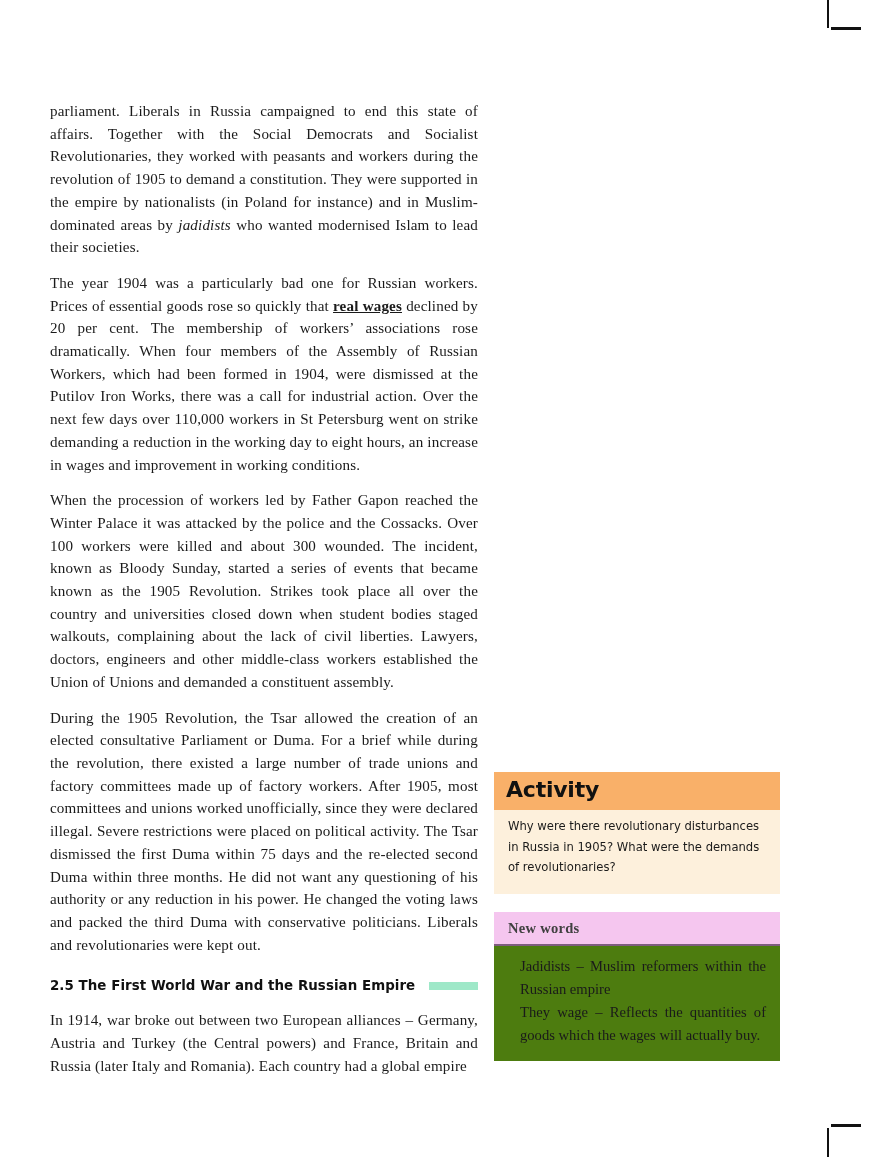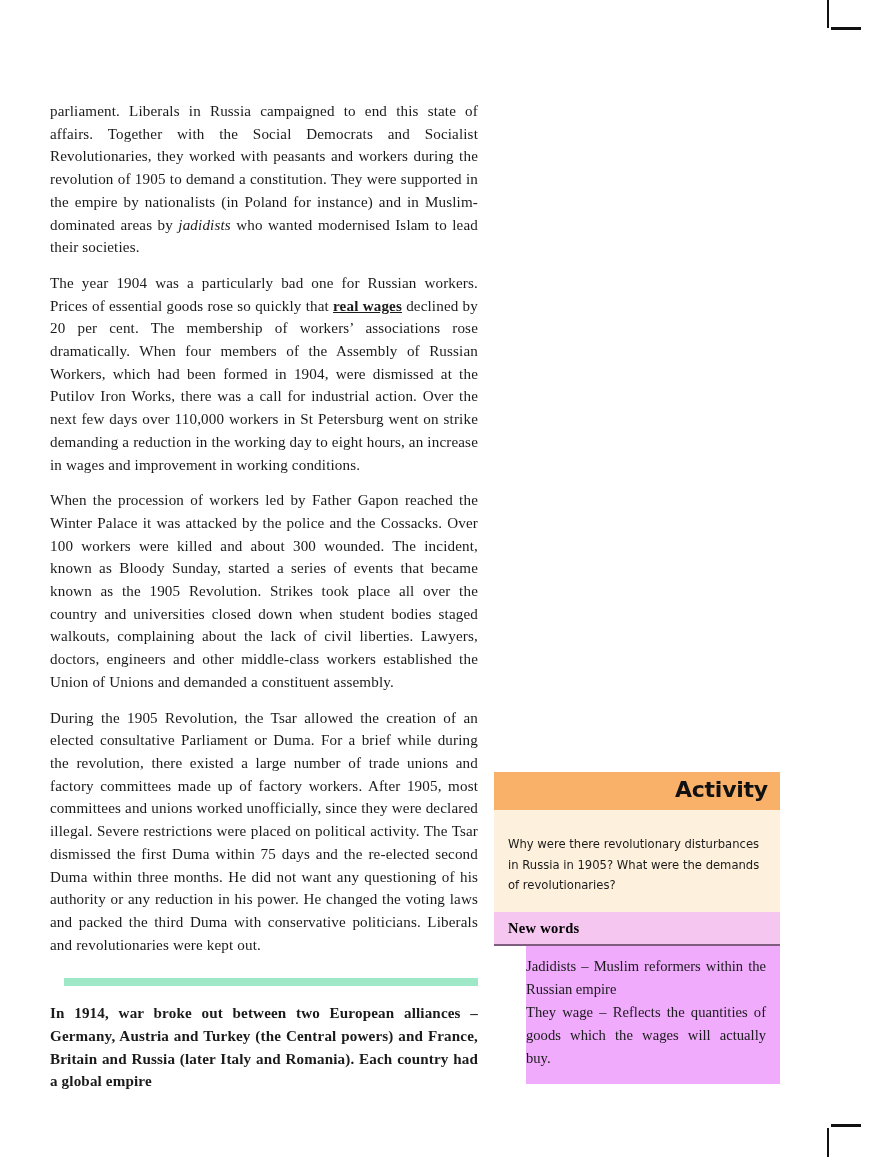--- a/index.html
+++ b/index.html
@@ -31,21 +31,21 @@
     width: 428px;
   }
   .body-par {
     margin: 0 0 13px 0;
     font-size: 15.1px;
     line-height: 22.7px;
     text-align: justify;
     text-justify: inter-word;
     letter-spacing: 0.01em;
   }
-  .body-par:last-child { margin-bottom: 0; font-weight: bold; }
+  .body-par:last-child { margin-bottom: 0; }
   .bold-term { font-weight: bold; text-decoration: underline; }
   .bolditalic-term { font-weight: normal; font-style: italic; }
 
   
   .section-head {
     display: flex;
     align-items: center;
     margin: 22px 0 16px 0;
   }
   .section-head-text {
@@ -71,51 +71,49 @@
     background: #f9b069;
     padding: 5px 12px 7px 12px;
   }
   .activity-title {
     font-family: "DejaVu Sans", "Liberation Sans", sans-serif;
     font-weight: bold;
     font-size: 22px;
     line-height: 26px;
     color: #111111;
     letter-spacing: -0.01em;
-    text-align: right;
   }
   .activity-body {
     background: #fdf0dc;
-    padding: 24px 14px 16px 14px;
+    padding: 6px 14px 16px 14px;
   }
   .activity-text {
     font-family: "DejaVu Sans", "Liberation Sans", sans-serif;
     font-size: 11.6px;
     line-height: 20.5px;
     color: #1a1a1a;
     margin: 0;
   }
 
   .newwords-box { top: 912px; }
   .newwords-header {
     background: #f5c6ef;
     padding: 8px 14px 7px 14px;
     border-bottom: 2.5px solid #7e5d7e;
   }
   .newwords-title {
     font-family: "Liberation Serif", "DejaVu Serif", serif;
     font-weight: bold;
     font-size: 14.5px;
-    color: #000000;
+    color: #404040;
     letter-spacing: 0.02em;
   }
   .newwords-body {
-    background: #f0abfc;
-    padding: 9px 14px 14px 0;
-    margin-left: 32px;
+    background: #4d7c0f;
+    padding: 9px 14px 14px 26px;
   }
   .newwords-entry {
     margin: 0;
     font-size: 14.6px;
     line-height: 23px;
     text-align: justify;
     text-justify: inter-word;
     color: #1a1a1a;
   }
 </style>
@@ -135,20 +133,21 @@
 
   <p class="body-par">
     <span>The year 1904 was a particularly bad one for Russian workers. Prices of essential goods rose so quickly that </span><span class="bold-term">real wages</span><span> declined by 20 per cent. The membership of workers’ associations rose dramatically. When four members of the Assembly of Russian Workers, which had been formed in 1904, were dismissed at the Putilov Iron Works, there was a call for industrial action. Over the next few days over 110,000 workers in St Petersburg went on strike demanding a reduction in the working day to eight hours, an increase in wages and improvement in working conditions.</span>
   </p>
 
   <p class="body-par">When the procession of workers led by Father Gapon reached the Winter Palace it was attacked by the police and the Cossacks. Over 100 workers were killed and about 300 wounded. The incident, known as Bloody Sunday, started a series of events that became known as the 1905 Revolution. Strikes took place all over the country and universities closed down when student bodies staged walkouts, complaining about the lack of civil liberties. Lawyers, doctors, engineers and other middle-class workers established the Union of Unions and demanded a constituent assembly.</p>
 
   <p class="body-par">During the 1905 Revolution, the Tsar allowed the creation of an elected consultative Parliament or Duma. For a brief while during the revolution, there existed a large number of trade unions and factory committees made up of factory workers. After 1905, most committees and unions worked unofficially, since they were declared illegal. Severe restrictions were placed on political activity. The Tsar dismissed the first Duma within 75 days and the re-elected second Duma within three months. He did not want any questioning of his authority or any reduction in his power. He changed the voting laws and packed the third Duma with conservative politicians. Liberals and revolutionaries were kept out.</p>
 
   <div class="section-head">
+    <div class="section-head-text">2.5 The First World War and the Russian Empire</div>
     <div class="section-head-rule"></div>
   </div>
 
   <p class="body-par">In 1914, war broke out between two European alliances – Germany, Austria and Turkey (the Central powers) and France, Britain and Russia  (later Italy and Romania). Each country had a global empire</p>
 
 </div>
 
 <div class="sidebar activity-box">
   <div class="activity-header">
     <div class="activity-title">Activity</div>

